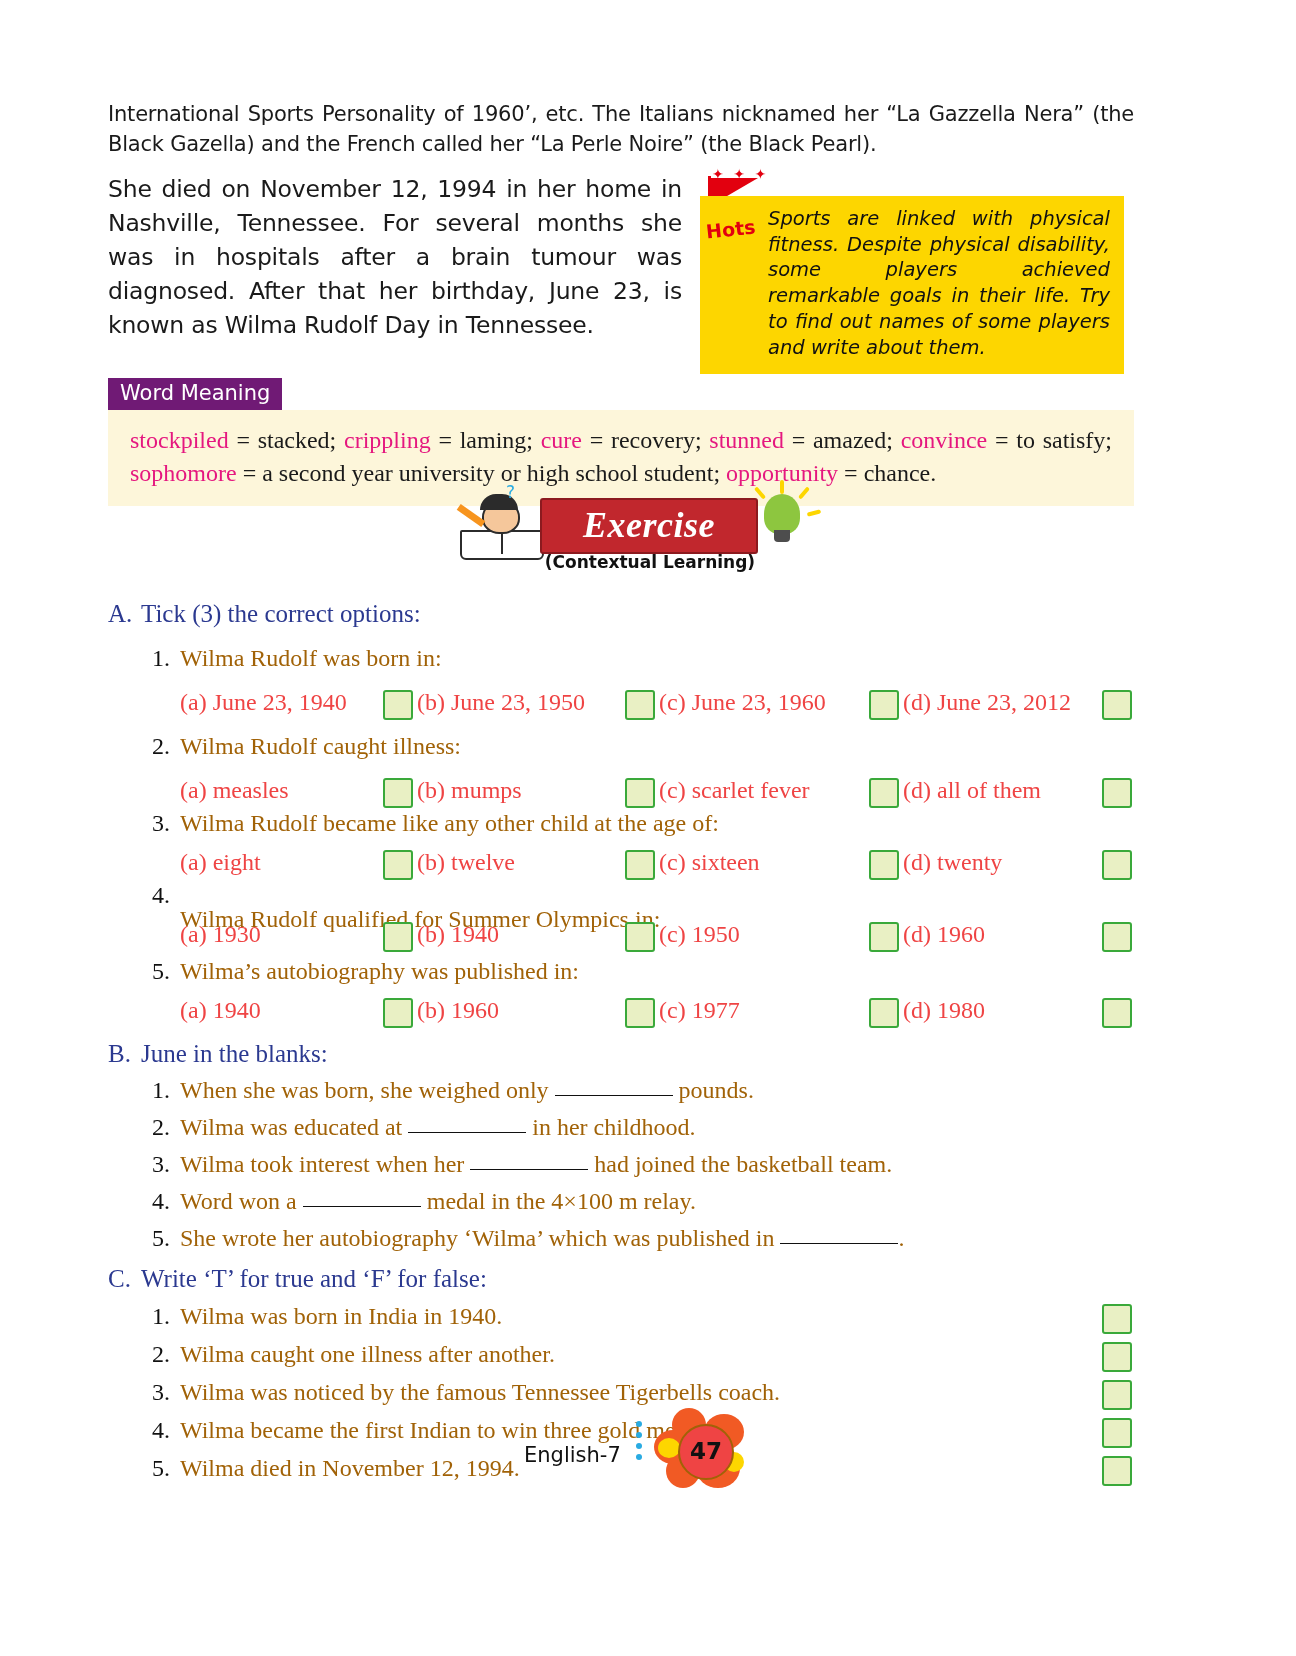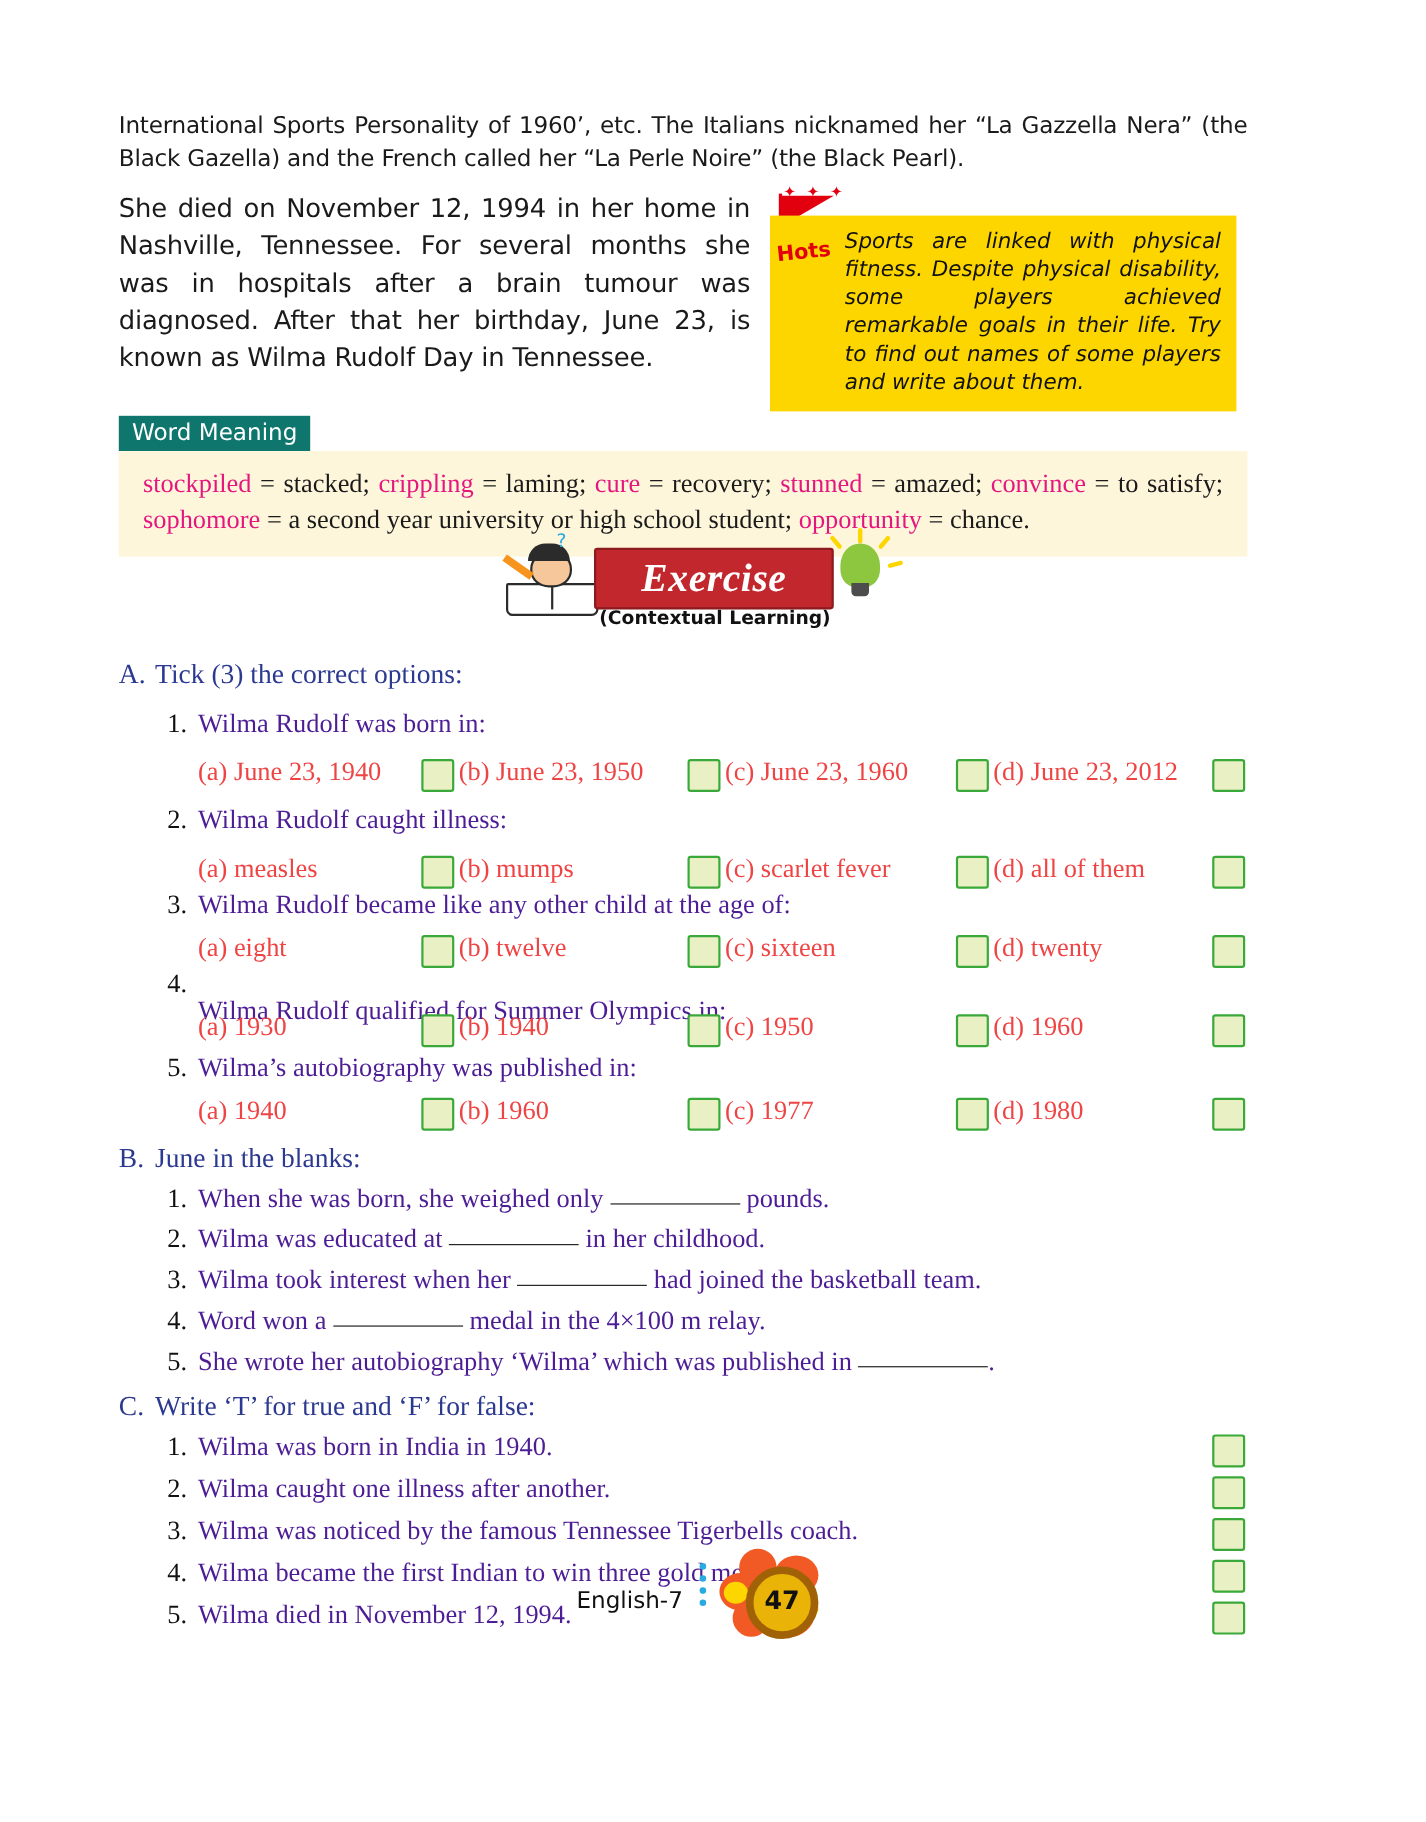--- a/index.html
+++ b/index.html
@@ -98,21 +98,21 @@
     font-size: 14px;
     color: #e2000f;
     letter-spacing: 3px;
   }
 
   
   .wm-tab {
     position: absolute;
     left: 108px;
     top: 378px;
-    background: #0f766e;
+    background: #701a75;
     color: #fff;
     font-family: "DejaVu Sans", sans-serif;
     font-size: 21px;
     padding: 3px 12px 5px 12px;
   }
   .wm-body {
     position: absolute;
     left: 108px;
     top: 410px;
     width: 1026px;
@@ -247,21 +247,21 @@
   .q-num {
     position: absolute;
     font-size: 24px;
     color: #111;
     text-align: right;
     width: 30px;
   }
   .q-text {
     position: absolute;
     font-size: 24px;
-    color: #4c1d95;
+    color: #a16207;
   }
   .opt {
     position: absolute;
     font-size: 24px;
     color: #ef4444;
     white-space: nowrap;
   }
   .tickbox {
     position: absolute;
     width: 26px;
@@ -310,22 +310,22 @@
     background: #f15a24;
     border-radius: 50%;
   }
   .footer-circle {
     position: absolute;
     left: 678px;
     top: 1424px;
     width: 52px;
     height: 52px;
     border-radius: 50%;
-    background: #eab308;
-    border: 7px solid #a16207;
+    background: #ef4444;
+    border: 2px solid #a16207;
     color: #111;
     font-family: "DejaVu Sans", sans-serif;
     font-weight: bold;
     font-size: 23px;
     line-height: 50px;
     text-align: center;
   }
 </style>
 </head>
 <body>

